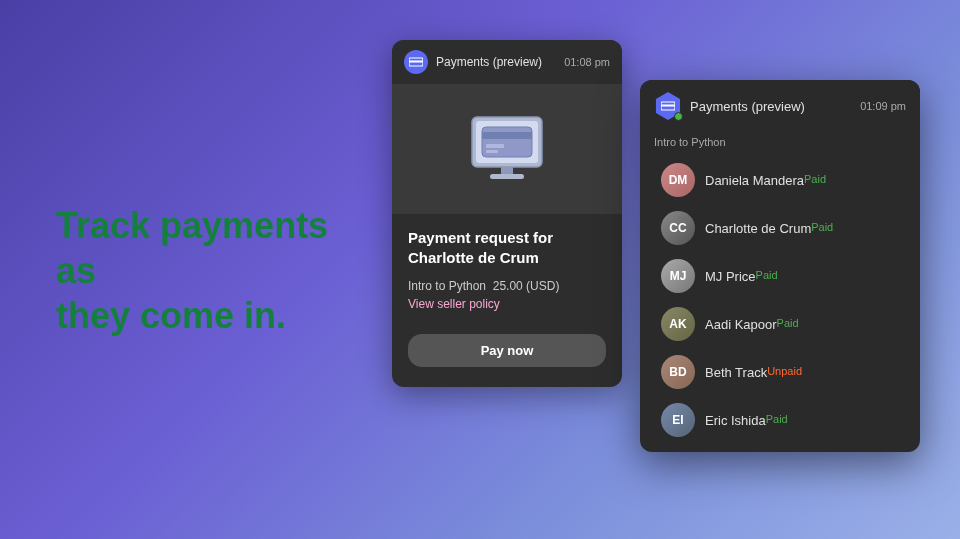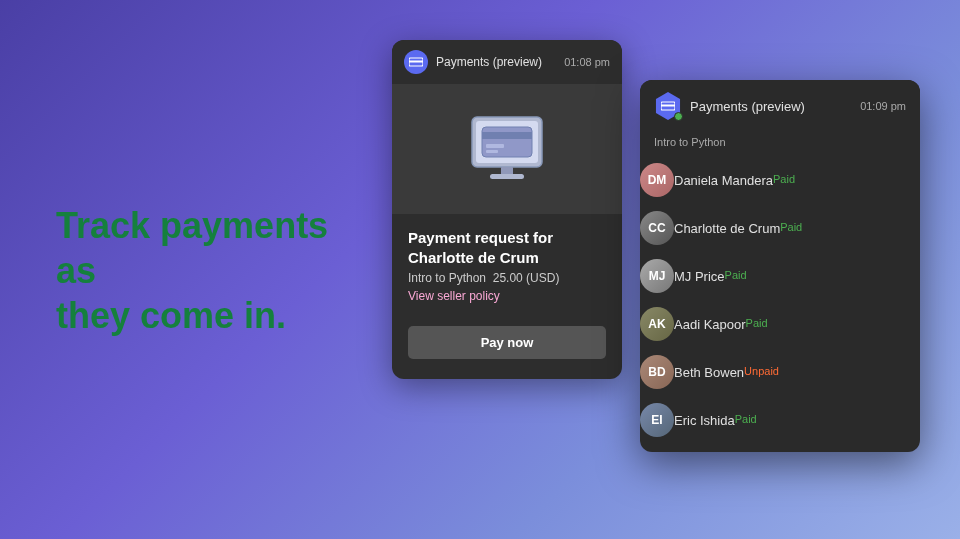--- a/index.html
+++ b/index.html
@@ -91,21 +91,21 @@
 
     .card-back-content {
       padding: 14px 16px;
     }
 
     .payment-request-title {
       color: white;
       font-size: 15px;
       font-weight: 700;
       line-height: 1.3;
-      margin-bottom: 4px;
+      margin-bottom: 12px;
     }
 
     .payment-detail {
       color: #ccc;
       font-size: 12px;
       margin-bottom: 4px;
     }
 
     .view-policy-link {
       color: #f9a8d4;
@@ -113,21 +113,21 @@
       margin-bottom: 23px;
       display: block;
       cursor: pointer;
     }
 
     .pay-now-btn {
       width: 100%;
       background: #555;
       color: white;
       border: none;
-      border-radius: 5px;
+      border-radius: 14px;
       padding: 9px 0;
       font-size: 13px;
       font-weight: 600;
       cursor: pointer;
       margin-bottom: 6px;
     }
 
     
     .card-front {
       position: absolute;
@@ -196,21 +196,22 @@
       font-size: 11px;
     }
 
     .participant-list {
       padding: 0 0 8px;
     }
 
     .participant-row {
       display: flex;
       align-items: center;
-      padding: 7px 0;
+      padding: 7px 21px;
+      gap: 10px;
     }
 
     .participant-avatar {
       width: 34px;
       height: 34px;
       border-radius: 50%;
       flex-shrink: 0;
       overflow: hidden;
       background: #555;
       display: flex;
@@ -340,21 +341,21 @@
         <div class="participant-row">
           <div class="participant-avatar av-aadi">AK</div>
           <div class="participant-info">
             <span class="participant-name">Aadi Kapoor</span>
             <span class="participant-status-paid">Paid</span>
           </div>
         </div>
         <div class="participant-row">
           <div class="participant-avatar av-beth">BD</div>
           <div class="participant-info">
-            <span class="participant-name">Beth Bowen</span>
+            <span class="participant-name">Beth Track</span>
             <span class="participant-status-unpaid">Unpaid</span>
           </div>
         </div>
         <div class="participant-row">
           <div class="participant-avatar av-eric">EI</div>
           <div class="participant-info">
             <span class="participant-name">Eric Ishida</span>
             <span class="participant-status-paid">Paid</span>
           </div>
         </div>

